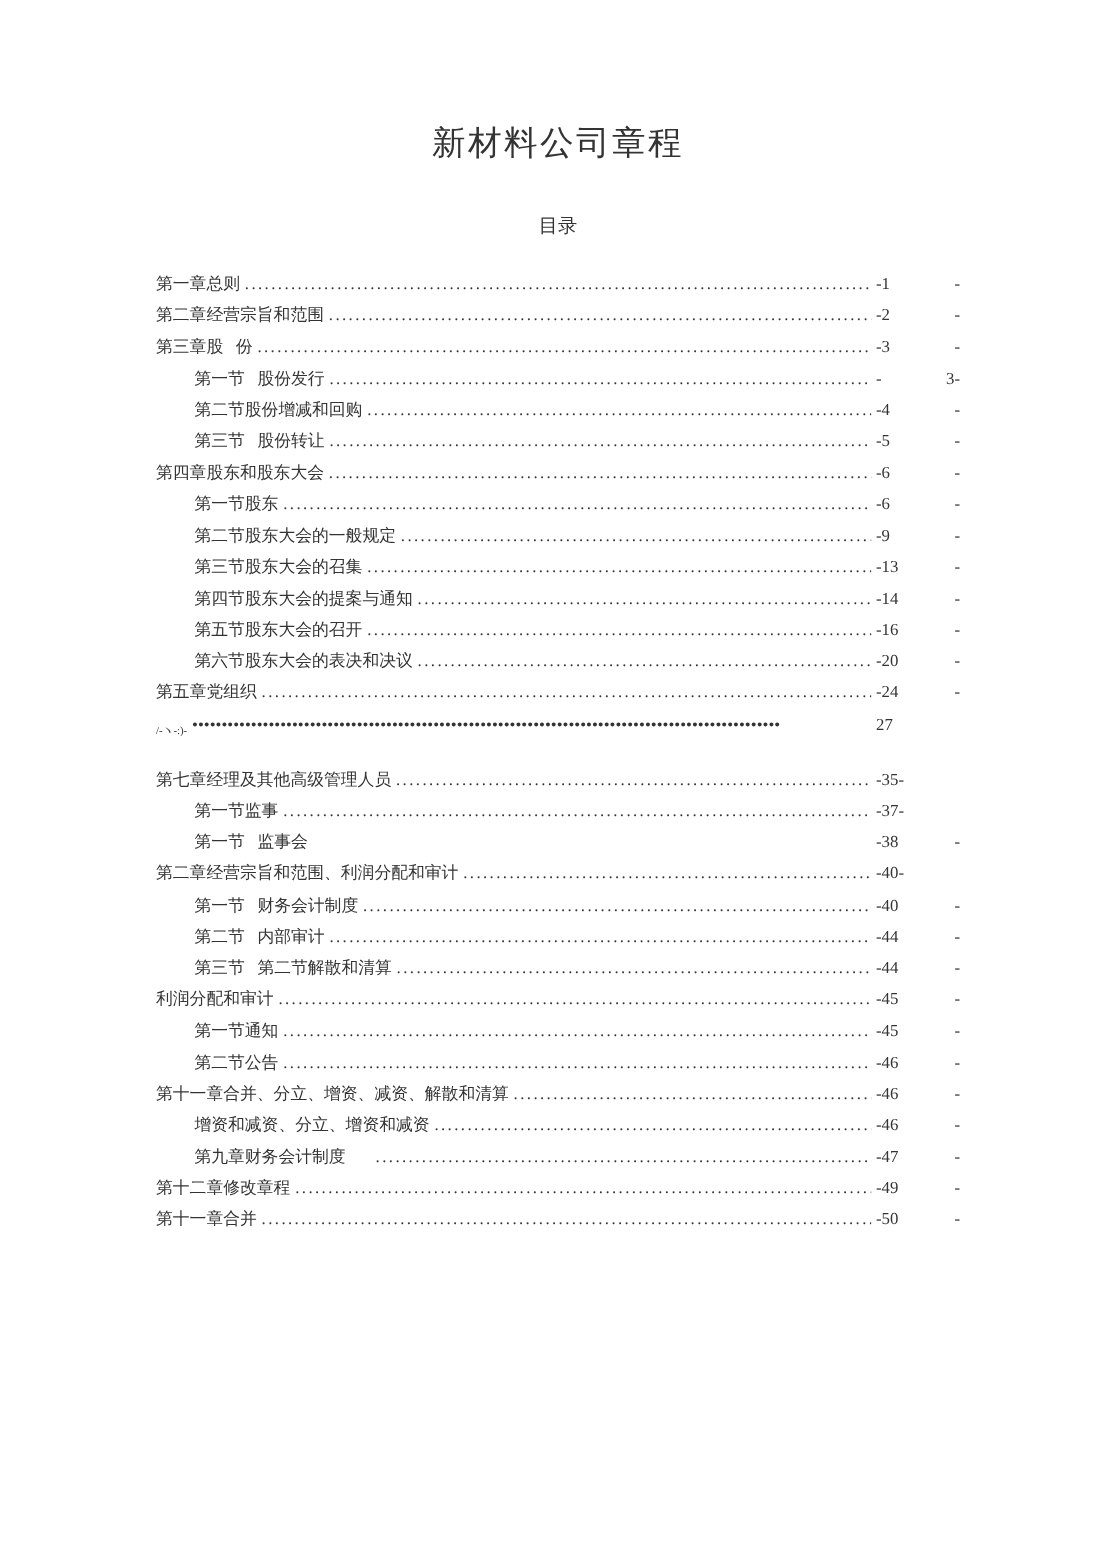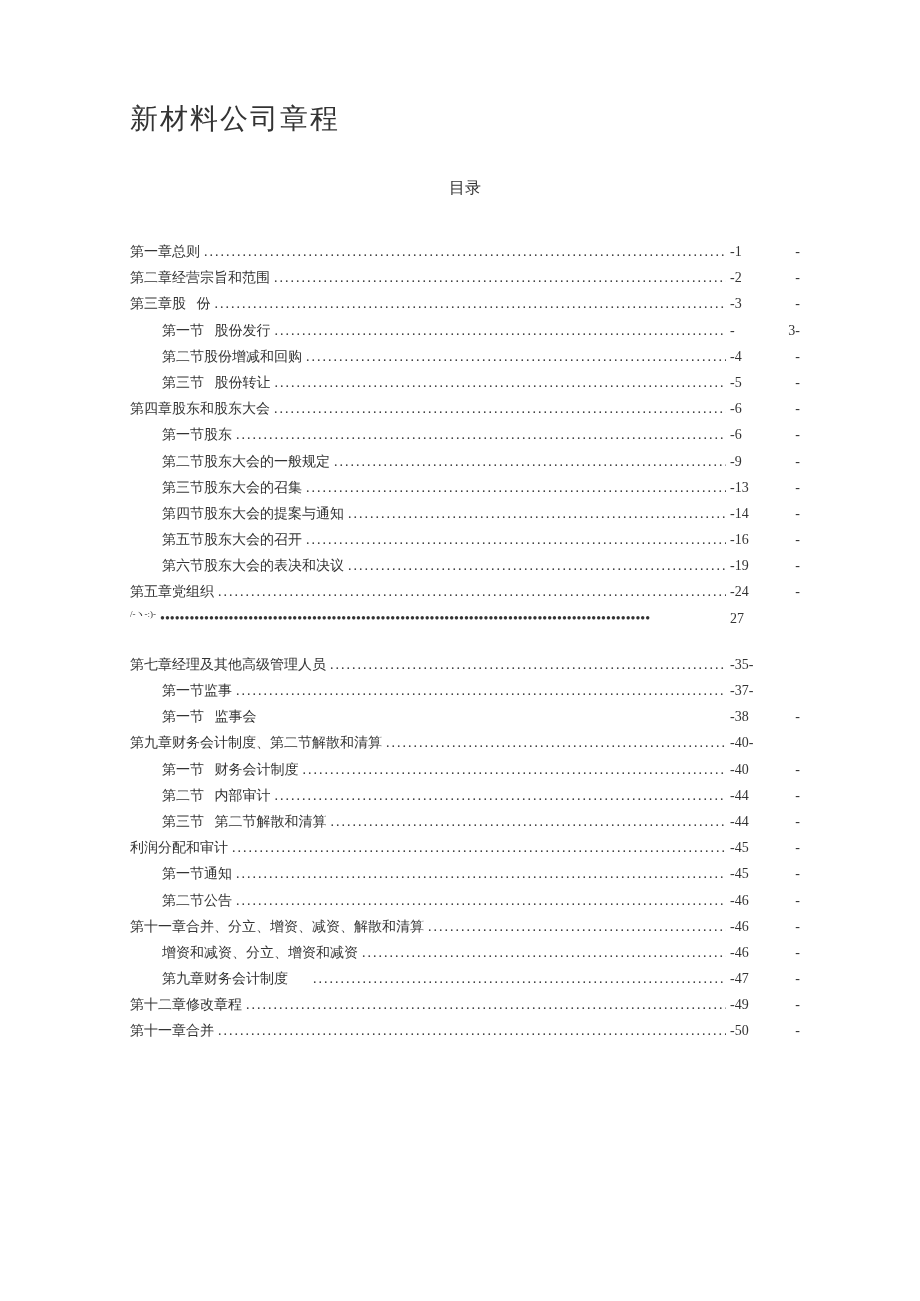--- a/index.html
+++ b/index.html
@@ -5,37 +5,38 @@
     * { margin: 0; padding: 0; box-sizing: border-box; }
     body {
       width: 920px;
       height: 1301px;
       background: #fff;
       font-family: "SimSun", "宋体", serif;
       color: #333;
       padding: 100px 120px 60px 130px;
     }
     .title {
+      text-align: center;
       font-size: 28px;
       font-weight: normal;
       margin-bottom: 40px;
       letter-spacing: 2px;
     }
     .subtitle {
       text-align: center;
       font-size: 16px;
-      margin-bottom: 40px;
+      margin-bottom: 26px;
     }
     .toc {
       font-size: 14px;
       line-height: 1.8;
     }
     .toc-row {
       display: flex;
-      align-items: flex-start;
+      align-items: flex-end;
       white-space: nowrap;
       margin-bottom: 1px;
     }
     .toc-row.level-1 { padding-left: 0; }
     .toc-row.level-2 { padding-left: 32px; }
     .toc-label { flex: 0 0 auto; }
     .toc-dots {
       flex: 1 1 auto;
       overflow: hidden;
       letter-spacing: 2px;
@@ -139,21 +140,21 @@
     </div>
     <div class="toc-row level-2">
       <span class="toc-label">第五节股东大会的召开</span>
       <span class="toc-dots"></span>
       <span class="toc-page">-16</span>
       <span class="toc-trail">-</span>
     </div>
     <div class="toc-row level-2">
       <span class="toc-label">第六节股东大会的表决和决议</span>
       <span class="toc-dots"></span>
-      <span class="toc-page">-19</span>
+      <span class="toc-page">-20</span>
       <span class="toc-trail">-</span>
     </div>
     <div class="toc-row level-1">
       <span class="toc-label">第五章党组织</span>
       <span class="toc-dots"></span>
       <span class="toc-page">-24</span>
       <span class="toc-trail">-</span>
     </div>
     <div class="toc-row level-0">
       <span class="toc-label tiny">/-ヽ-:)-</span>
@@ -176,21 +177,21 @@
     </div>
     <div class="toc-row level-2">
       <span class="toc-label">第一节</span>
       <span>&nbsp;&nbsp;&nbsp;</span>
       <span class="toc-label">监事会</span>
       <span class="no-dots"></span>
       <span class="toc-page">-38</span>
       <span class="toc-trail">-</span>
     </div>
     <div class="toc-row level-1">
-      <span class="toc-label">第九章财务会计制度、第二节解散和清算</span>
+      <span class="toc-label">第二章经营宗旨和范围、利润分配和审计</span>
       <span class="toc-dots"></span>
       <span class="toc-page">-40-</span>
       <span class="toc-trail"></span>
     </div>
     <div class="toc-row level-2">
       <span class="toc-label">第一节</span>
       <span>&nbsp;&nbsp;&nbsp;</span>
       <span class="toc-label">财务会计制度</span>
       <span class="toc-dots"></span>
       <span class="toc-page">-40</span>

